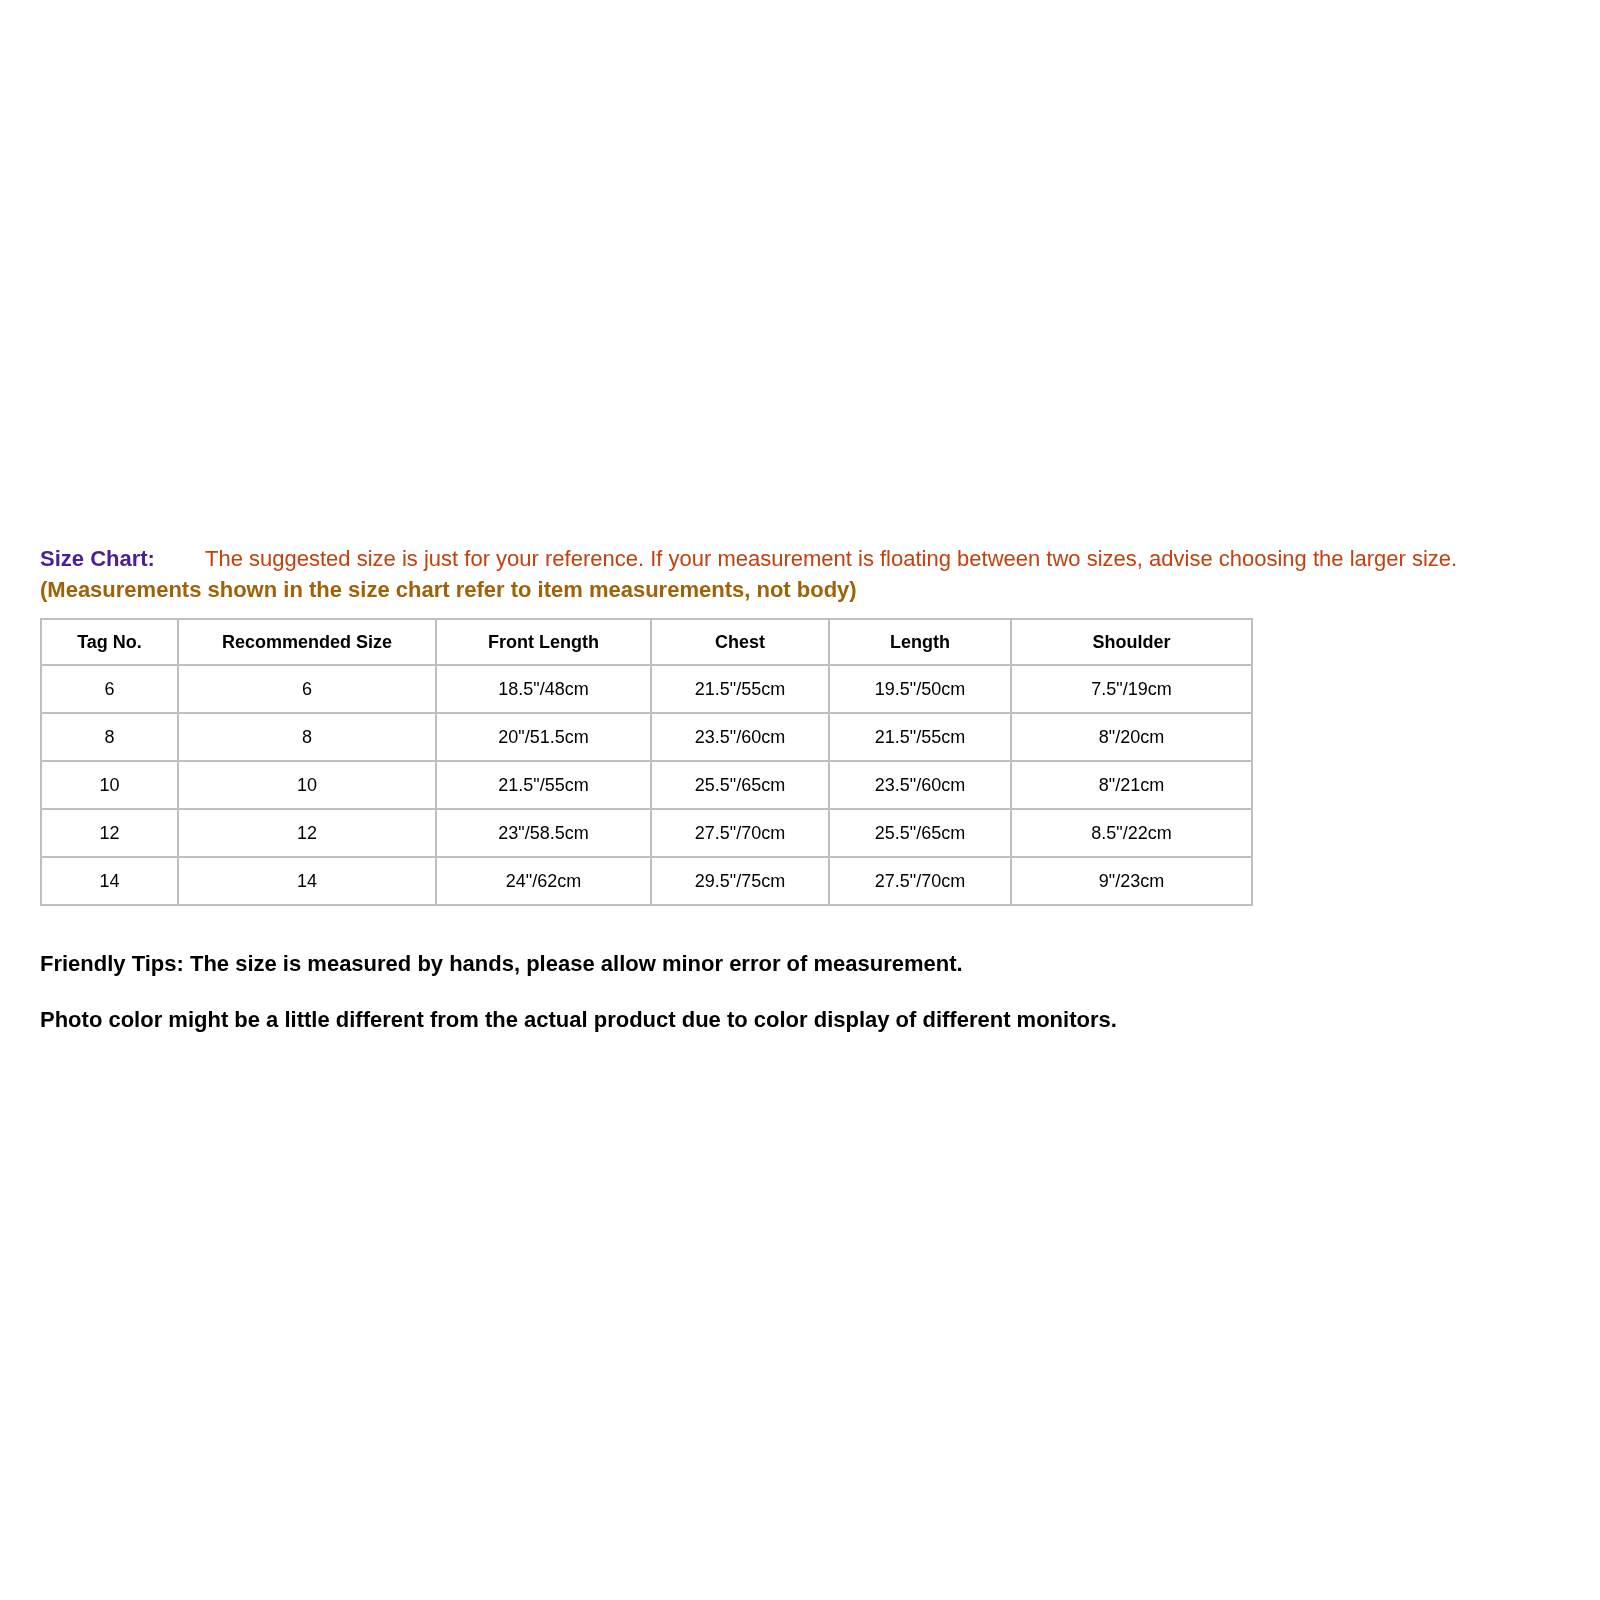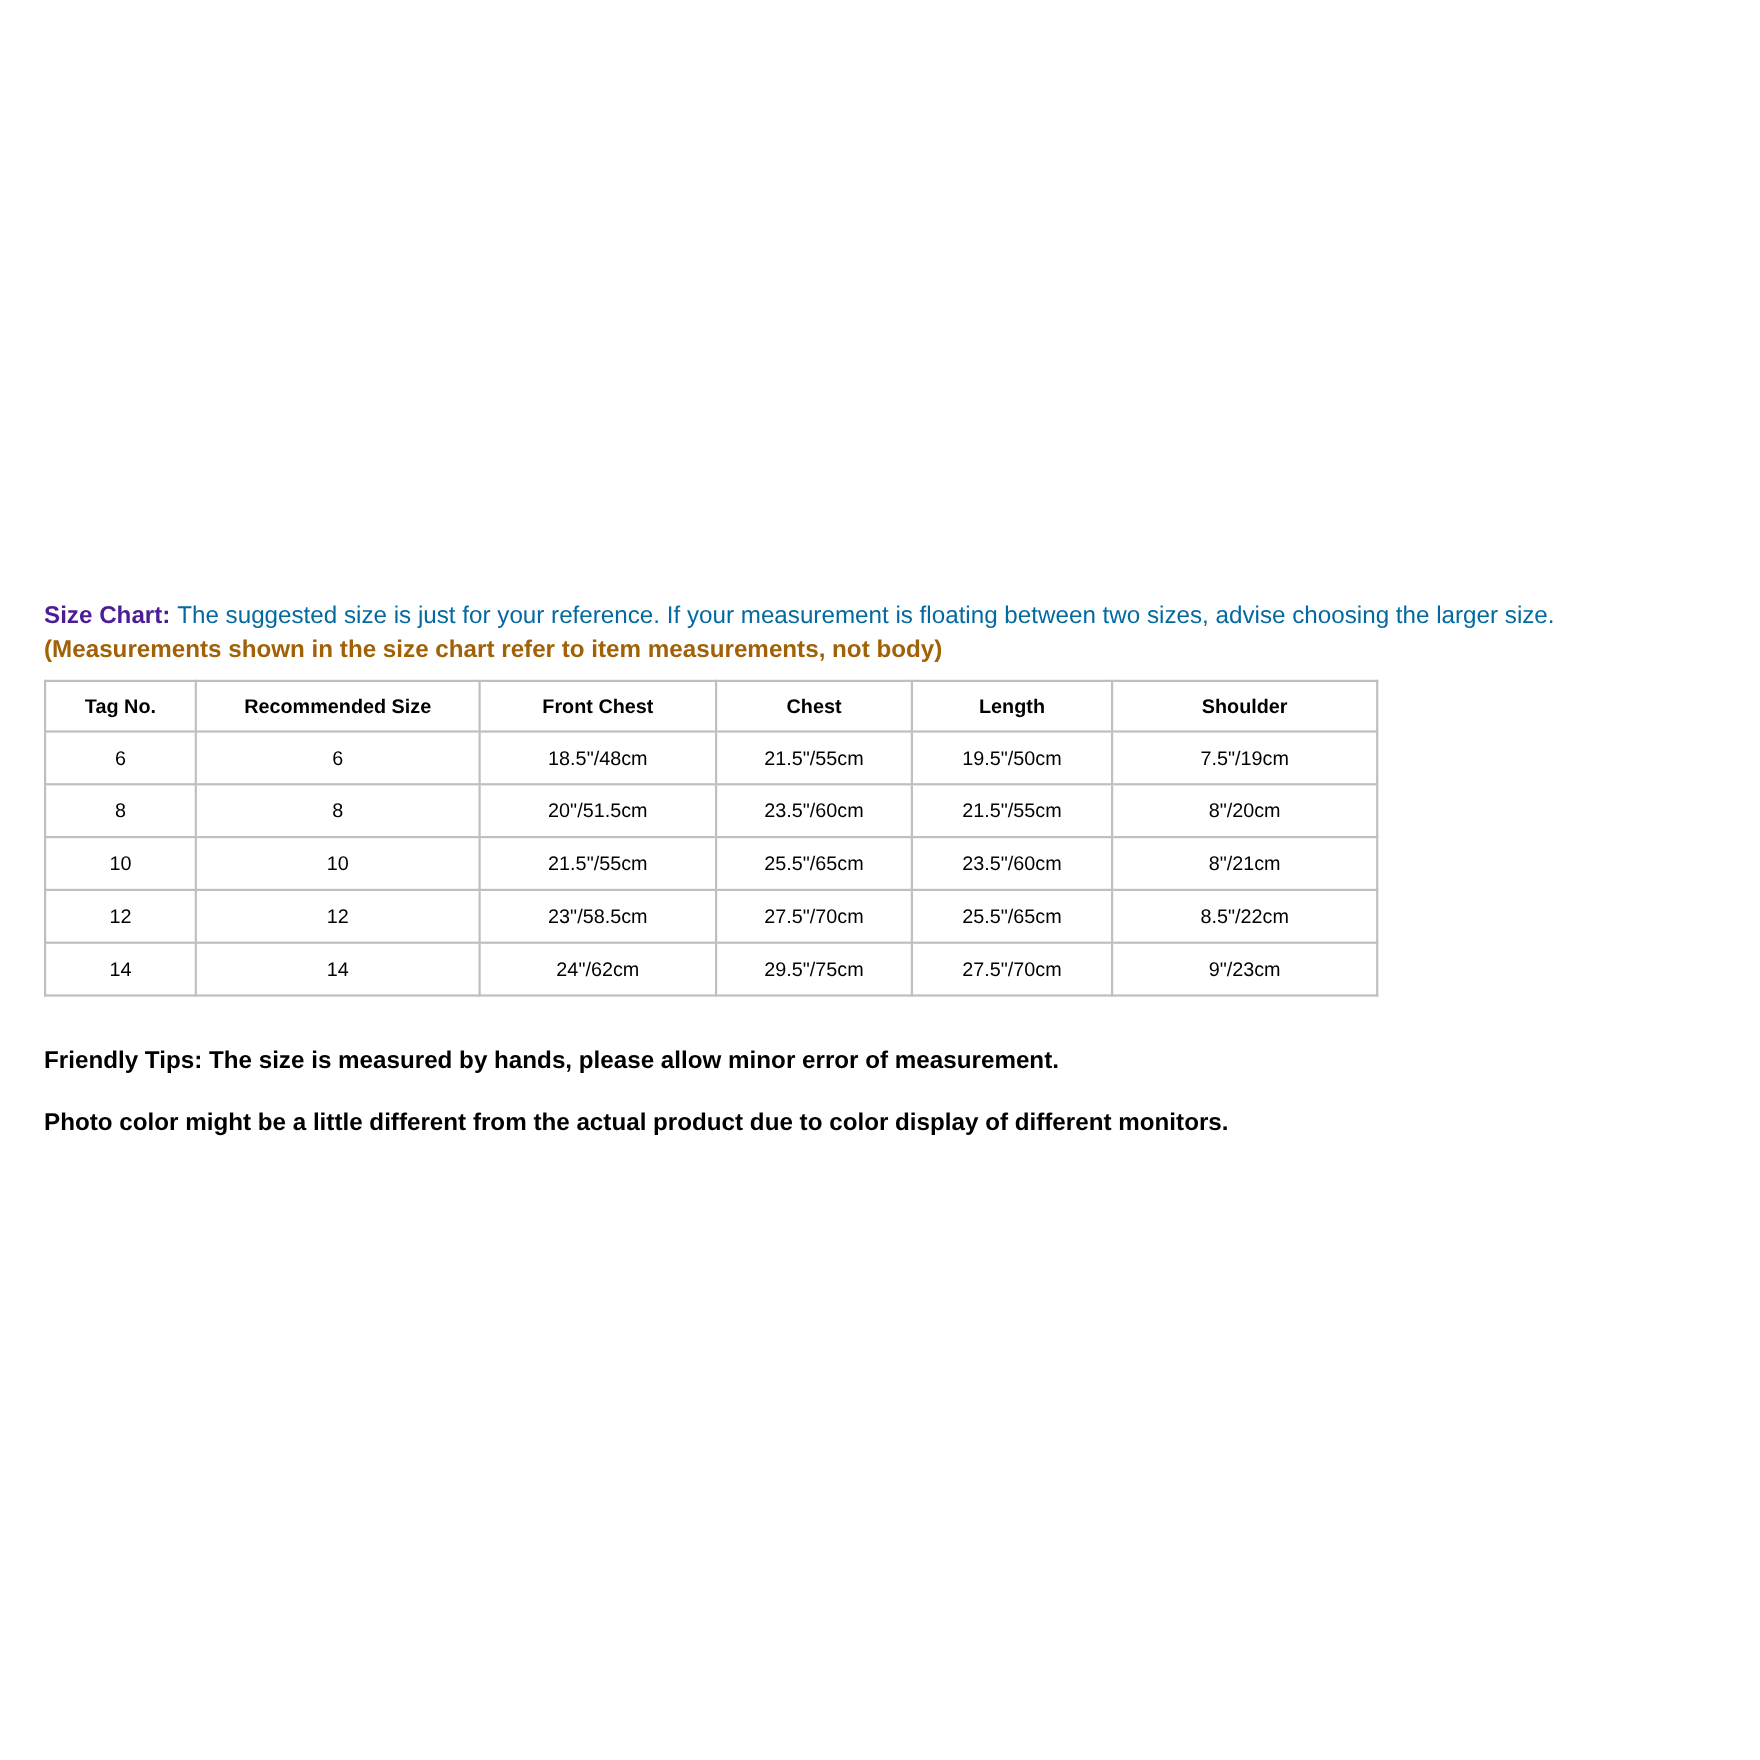--- a/index.html
+++ b/index.html
@@ -25,21 +25,22 @@
   .intro {
     font-size: 22px;
     line-height: 31px;
     margin: 0 0 13px 0;
   }
   .intro .label-black {
     color: #4c1d95;
     font-weight: bold;
   }
   .intro .red {
-    color: #0369a1;
+    color: #c2410c;
+    margin-left: 44px;
   }
   .intro .red-bold {
     color: #a16207;
     font-weight: bold;
   }
   
   table.size-table {
     border-collapse: collapse;
     table-layout: fixed;
     width: 1211px;
@@ -87,21 +88,21 @@
         <col style="width: 258px;">
         <col style="width: 215px;">
         <col style="width: 178px;">
         <col style="width: 182px;">
         <col style="width: 241px;">
       </colgroup>
     <thead>
       <tr>
         <th>Tag No.</th>
         <th>Recommended Size</th>
-        <th>Front Chest</th>
+        <th>Front Length</th>
         <th>Chest</th>
         <th>Length</th>
         <th>Shoulder</th>
       </tr>
     </thead>
     <tbody>
         <tr>
           <td>6</td>
           <td>6</td>
           <td>18.5"/48cm</td>

